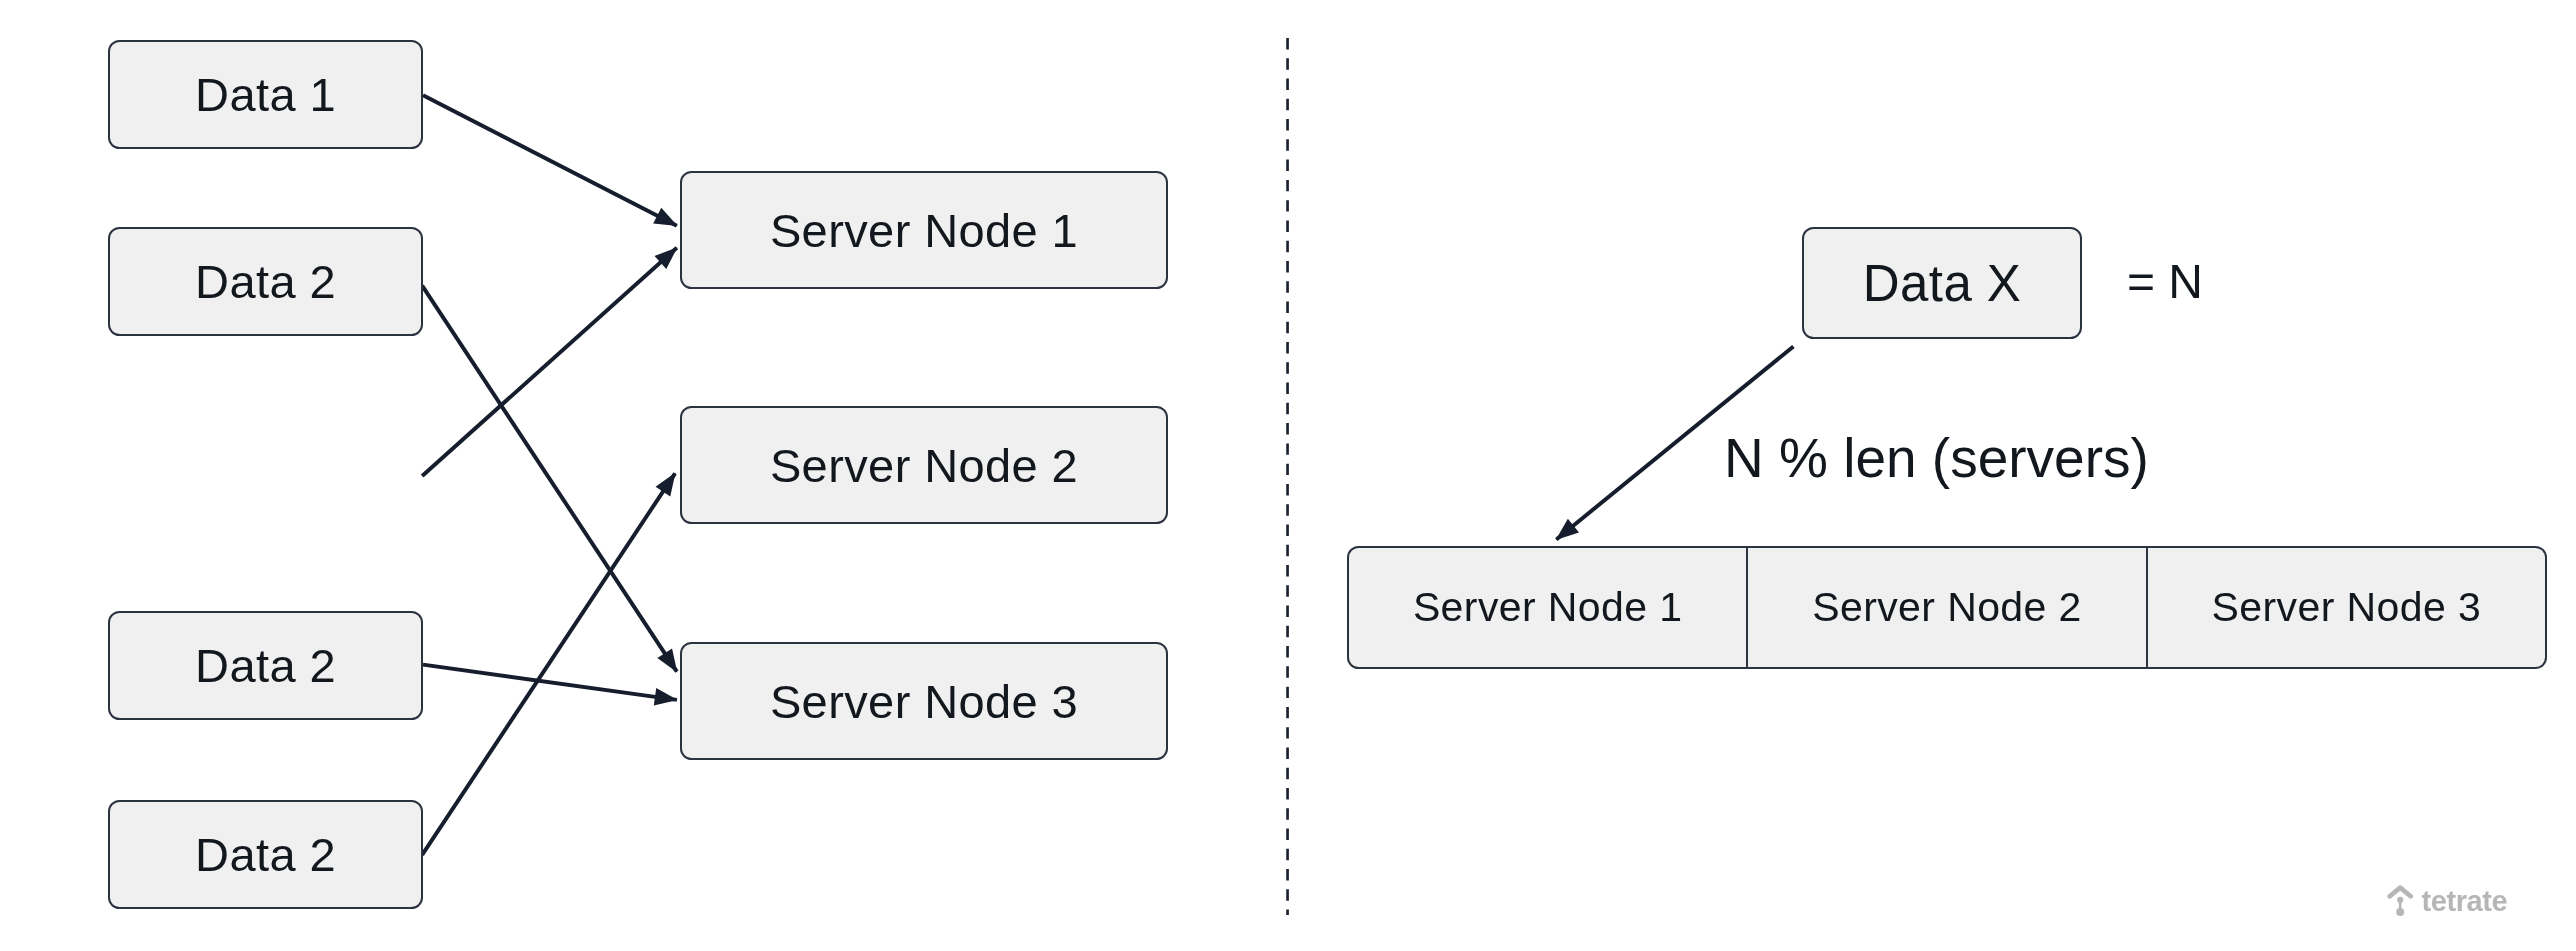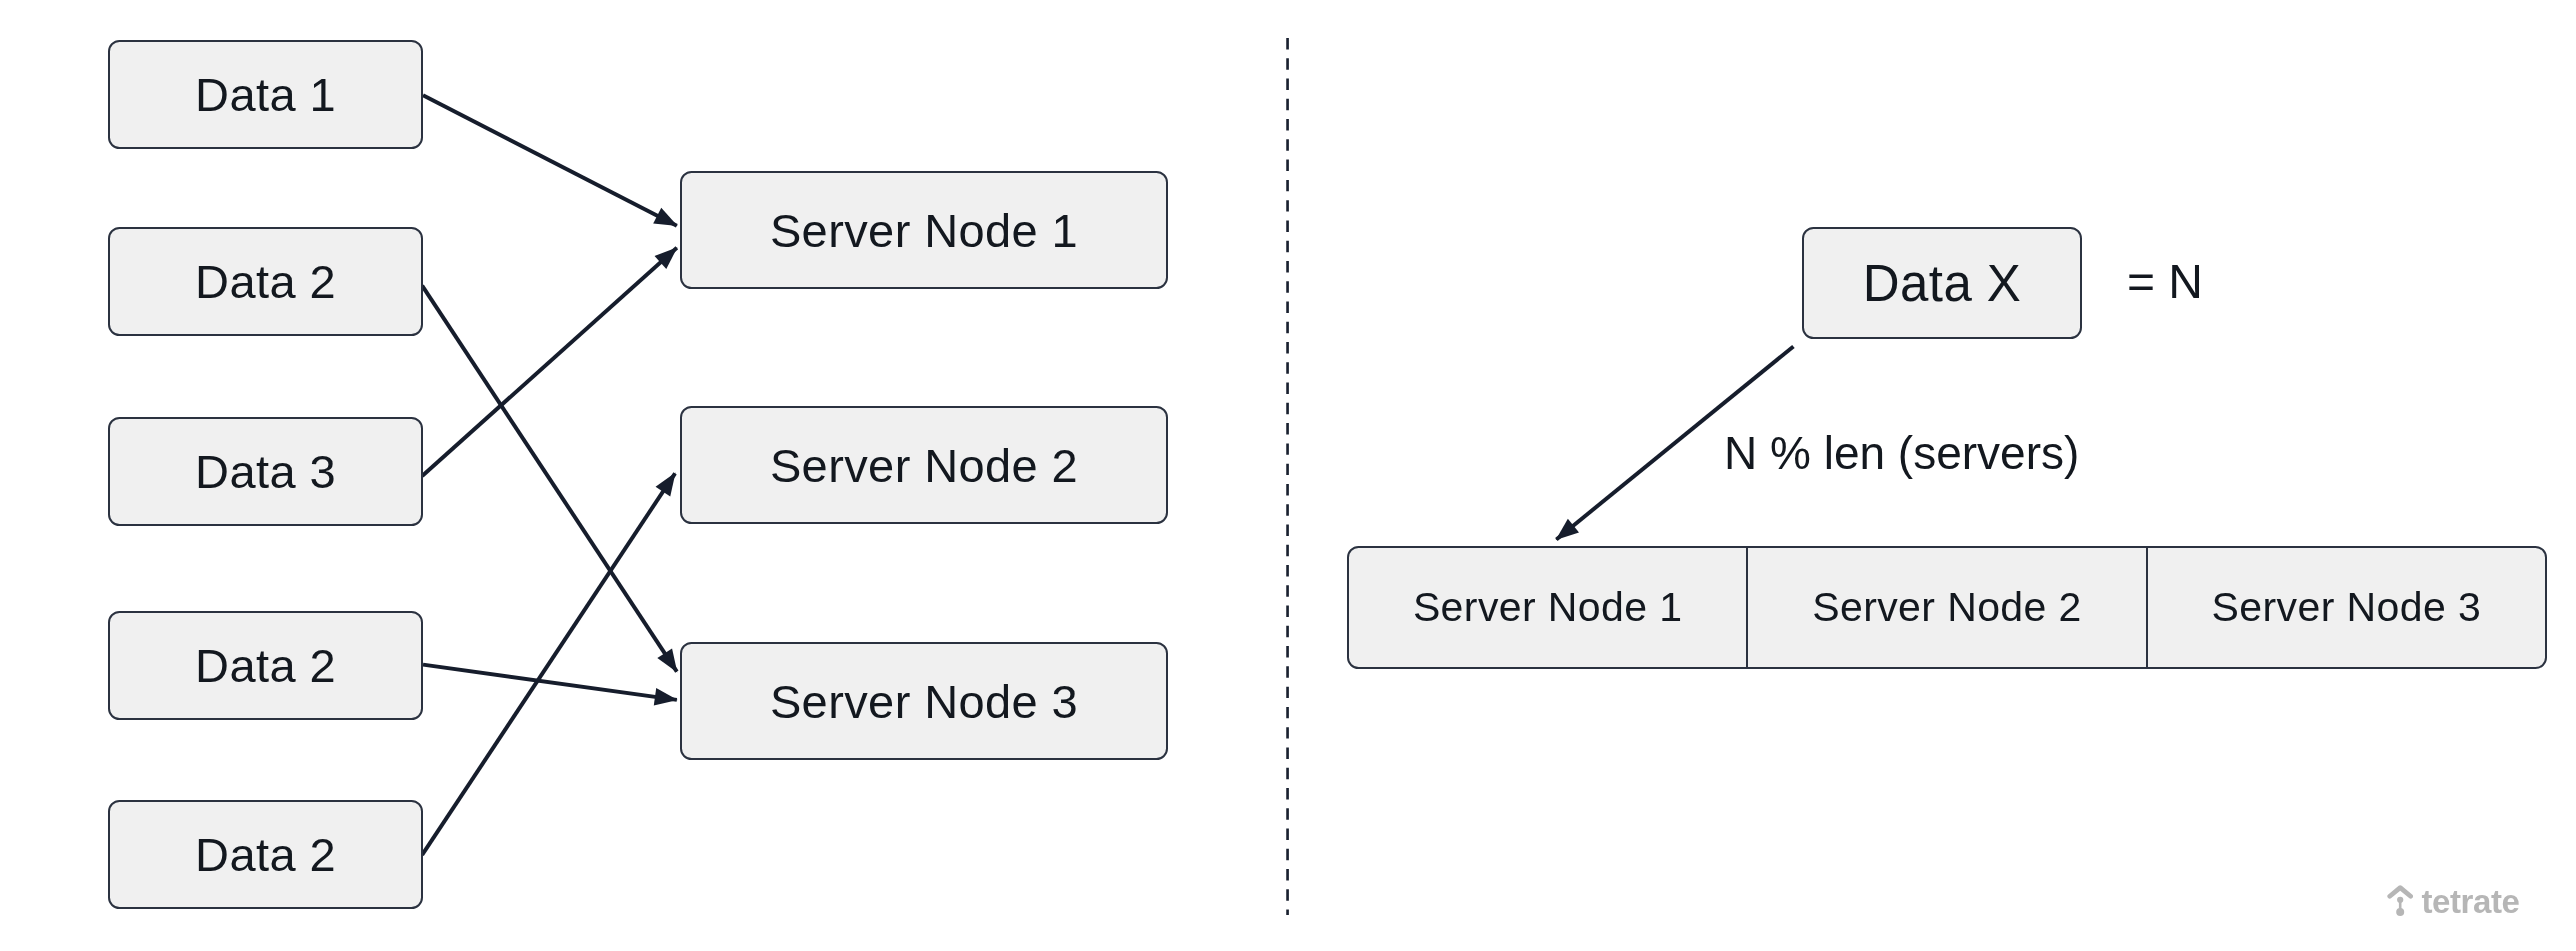--- a/index.html
+++ b/index.html
@@ -27,21 +27,21 @@
     letter-spacing:0.4px;
     white-space:nowrap;
   }
   .data-node{left:108px;width:315px;height:109px;}
   .server-node{left:680px;width:488px;height:118px;}
   .datax-node{left:1802px;top:227px;width:280px;height:112px;font-size:51px;}
   .floating-text{
     position:absolute;white-space:nowrap;
   }
   .equals-text{left:2127px;top:254px;font-size:48px;}
-  .arrow-label{left:1724px;top:426px;font-size:46px;}
+  .arrow-label{left:1724px;top:426px;font-size:55px;}
   .server-row{
     position:absolute;left:1347px;top:546px;width:1200px;height:123px;
     box-sizing:border-box;
     background:#f0f0f0;
     border:2.6px solid #2b3240;
     border-radius:11.5px;
     display:flex;
     overflow:hidden;
   }
   .server-cell{
@@ -49,21 +49,21 @@
     display:flex;align-items:center;justify-content:center;
     font-size:41px;letter-spacing:0.4px;white-space:nowrap;
   }
   .server-cell + .server-cell{border-left:2.6px solid #2b3240;}
   .watermark{
     position:absolute;left:2387px;top:883px;height:37px;
     display:flex;align-items:center;gap:8px;
     color:#b6b6b6;
   }
   .watermark-text{
-    font-size:33px;font-weight:bold;letter-spacing:-0.4px;
+    font-size:29px;font-weight:bold;letter-spacing:-0.4px;
   }
 </style>
 </head>
 <body>
 
 <div class="canvas">
 
   <svg class="edge-layer" viewBox="0 0 2923 1080" xmlns="http://www.w3.org/2000/svg">
     <defs>
       <marker id="arrowhead" markerUnits="userSpaceOnUse" markerWidth="30" markerHeight="22" refX="26" refY="11" orient="auto">
@@ -80,23 +80,20 @@
     <line x1="2035" y1="393" x2="1766" y2="612" stroke="#161d2c" stroke-width="4.5" marker-end="url(#arrowhead)"></line>
 
     <line x1="1461" y1="43" x2="1461" y2="1038" stroke="#1a2130" stroke-width="3" stroke-dasharray="13 10"></line>
   </svg>
 
   <div class="node data-node" style="top:40px">
     <span>Data 1</span>
   </div>
   <div class="node data-node" style="top:227px">
     <span>Data 2</span>
-  </div>
-  <div class="node data-node" style="top:417px">
-    <span>Data 3</span>
   </div>
   <div class="node data-node" style="top:611px">
     <span>Data 2</span>
   </div>
   <div class="node data-node" style="top:800px">
     <span>Data 2</span>
   </div>
 
   <div class="node server-node" style="top:171px">
     <span>Server Node 1</span>

